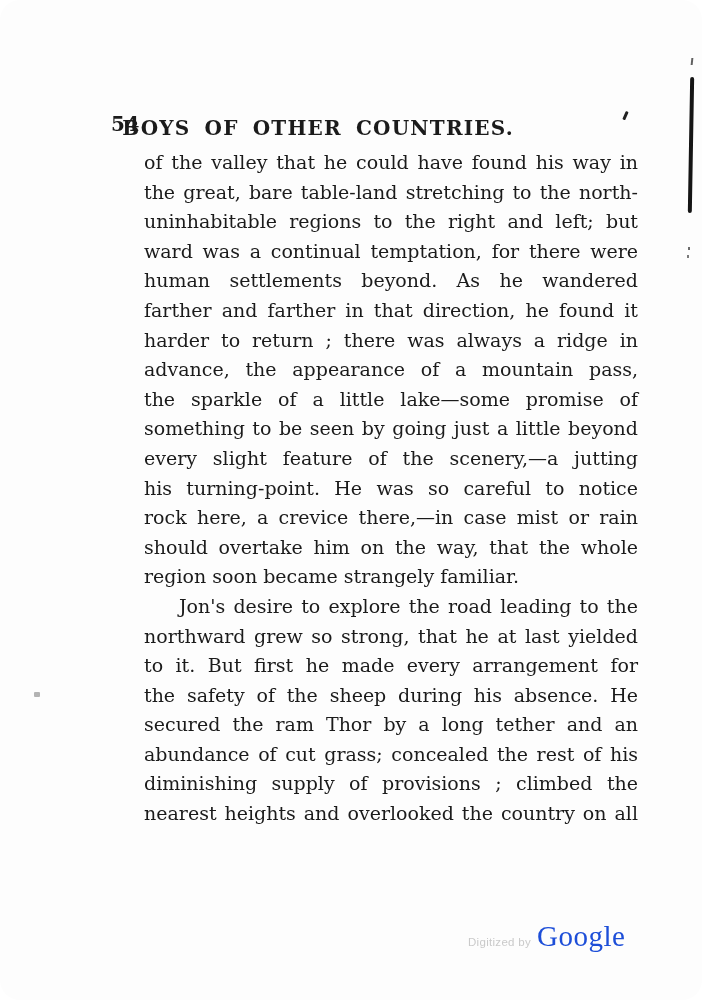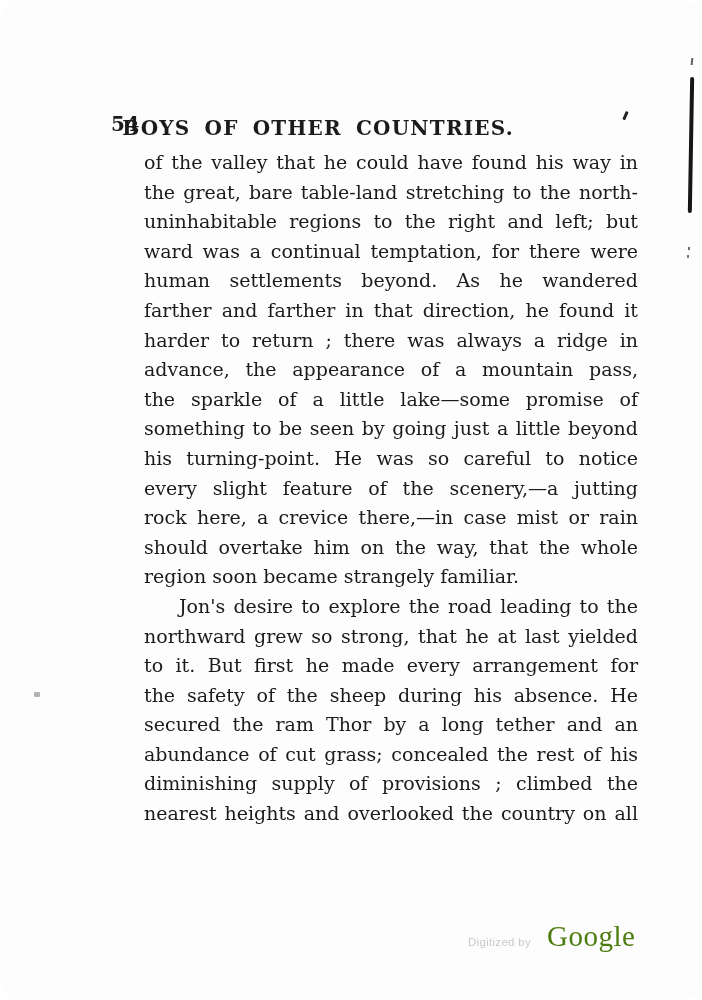--- a/index.html
+++ b/index.html
@@ -117,32 +117,32 @@
     border-radius: 1px;
   }
 
   
   .watermark {
     position: absolute;
     left: 468px;
     top: 920px;
     display: inline-flex;
     align-items: baseline;
-    gap: 16px;
+    gap: 6px;
   }
   .watermark-prefix {
     font-family: "Liberation Sans", sans-serif;
     font-size: 11.5px;
     color: #cacaca;
     letter-spacing: 0.3px;
   }
   .watermark-brand {
     font-family: "Liberation Serif", serif;
     font-size: 29px;
-    color: #4d7c0f;
+    color: #1d4ed8;
     letter-spacing: 0.5px;
   }
 </style>
 </head>
 <body>
 
 <div id="page" style="background: rgb(253, 253, 253); color: rgb(27, 27, 27); border-radius: 20px;">
 
   <div class="page-number">54</div>
 
@@ -155,22 +155,22 @@
         <div class="line">of the valley that he could have found his way in</div>
         <div class="line">the great, bare table-land stretching to the north-</div>
         <div class="line">uninhabitable regions to the right and left; but</div>
         <div class="line">ward was a continual temptation, for there were</div>
         <div class="line">human settlements beyond.  As he wandered</div>
         <div class="line">farther and farther in that direction, he found it</div>
         <div class="line">harder to return ; there was always a ridge in</div>
         <div class="line">advance, the appearance of a mountain pass,</div>
         <div class="line">the sparkle of a little lake—some promise of</div>
         <div class="line">something to be seen by going just a little beyond</div>
+        <div class="line">every slight feature of the scenery,—a jutting</div>
         <div class="line">his turning-point.  He was so careful to notice</div>
-        <div class="line">every slight feature of the scenery,—a jutting</div>
         <div class="line">rock here, a crevice there,—in case mist or rain</div>
         <div class="line">should overtake him on the way, that the whole</div>
         <div class="line endline">region soon became strangely familiar.</div>
       </div>
       <div class="paragraph">
         <div class="line indent">Jon's desire to explore the road leading to the</div>
         <div class="line">northward grew so strong, that he at last yielded</div>
         <div class="line">to it.  But first he made every arrangement for</div>
         <div class="line">the safety of the sheep during his absence.  He</div>
         <div class="line">secured the ram Thor by a long tether and an</div>

